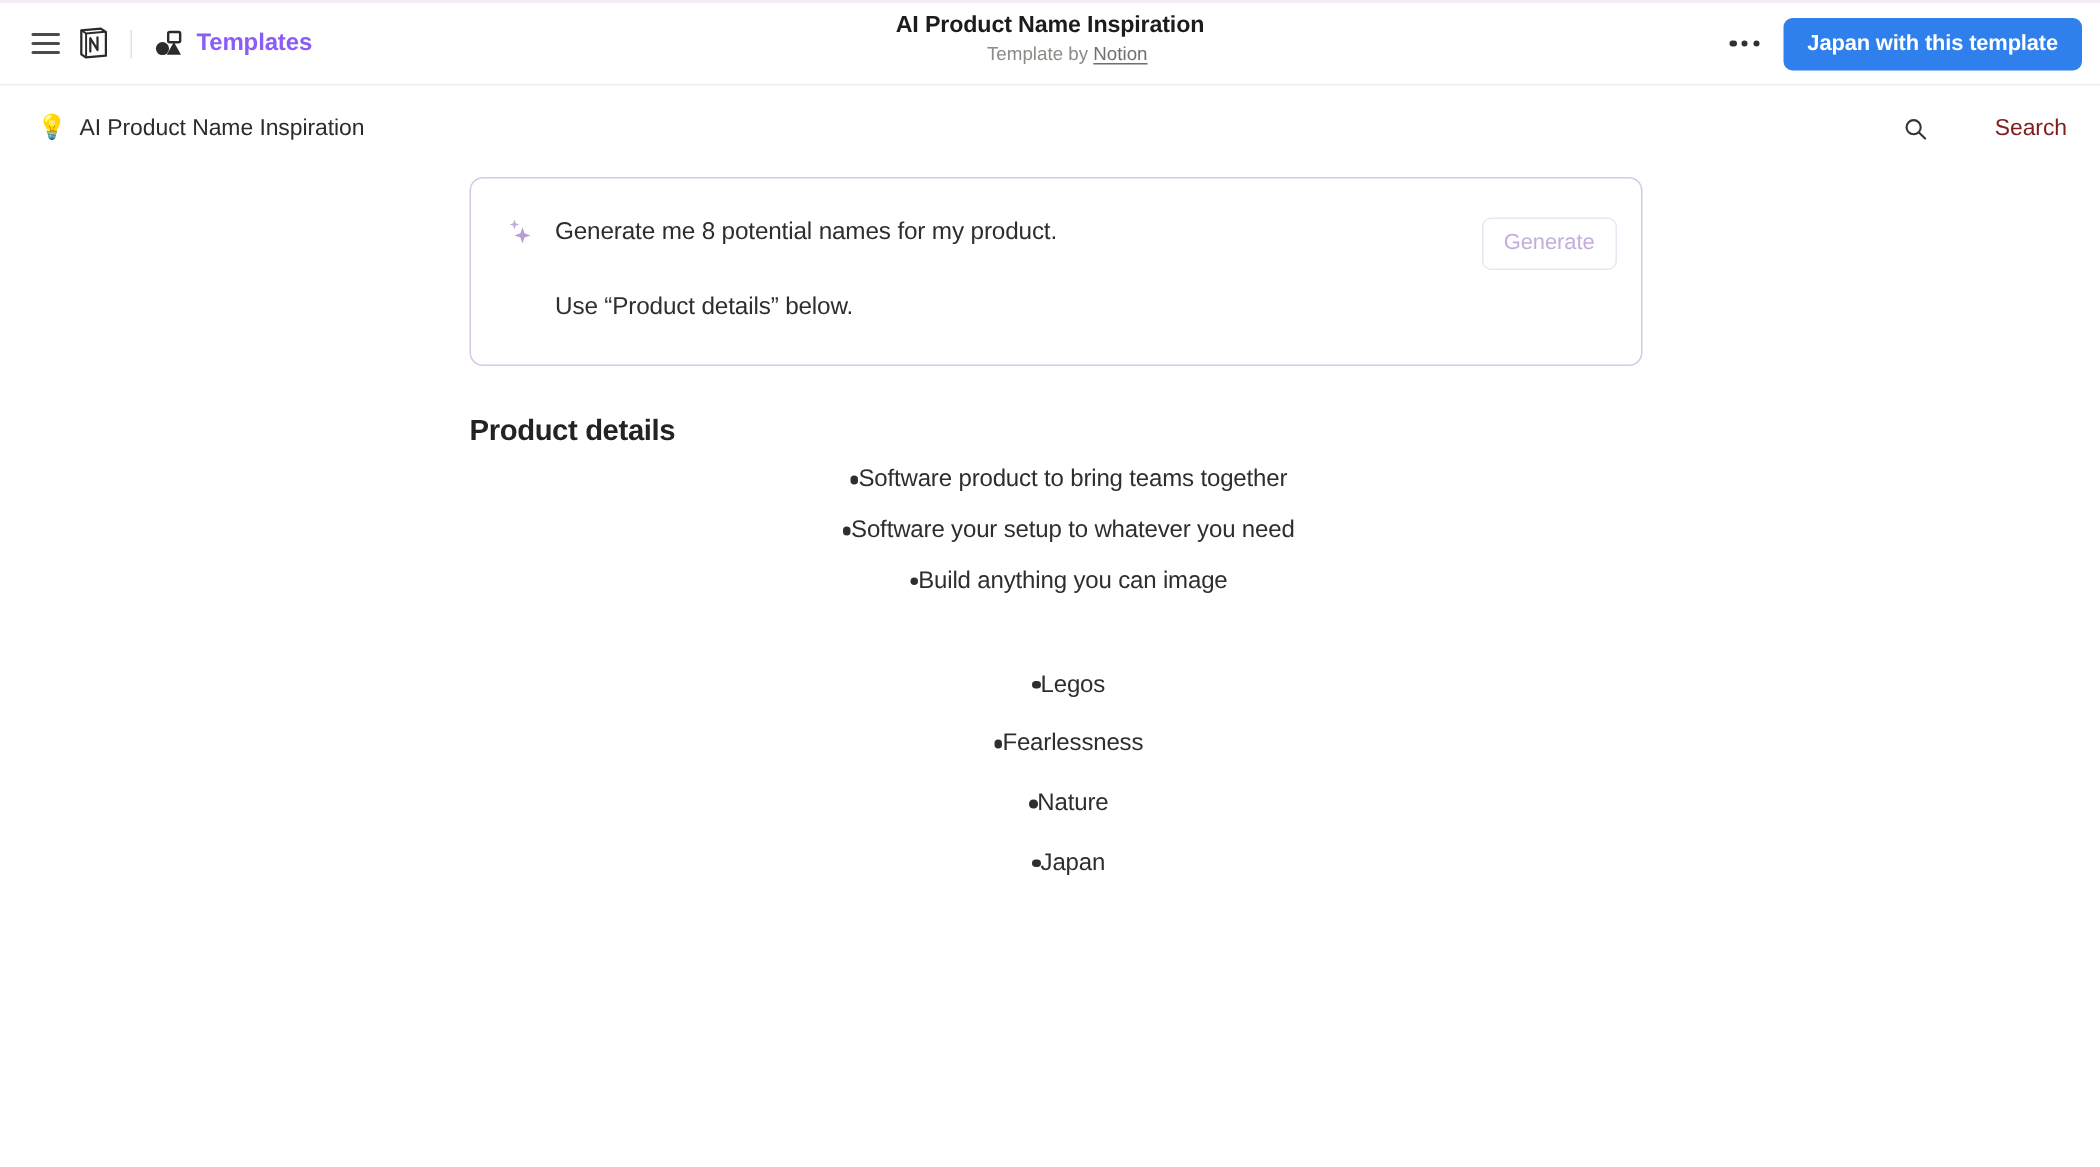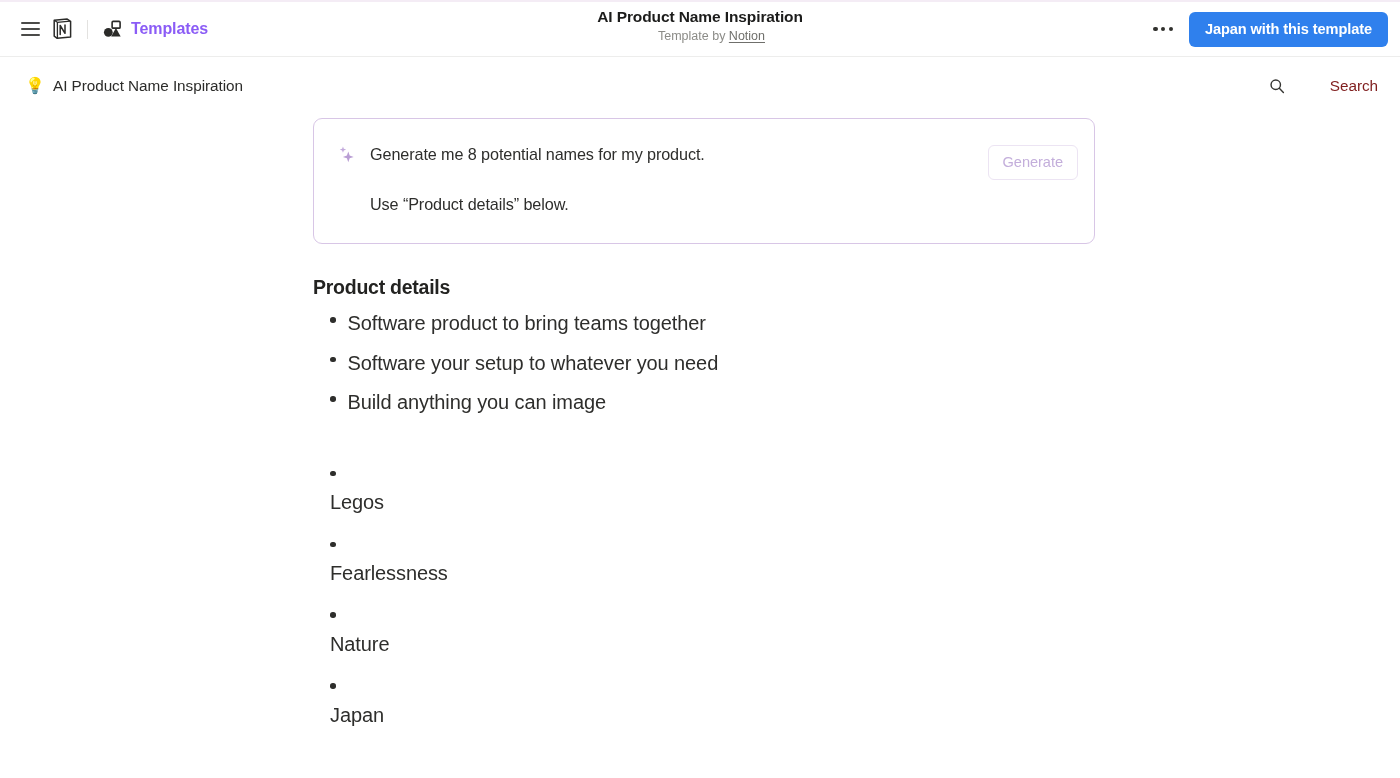--- a/index.html
+++ b/index.html
@@ -238,35 +238,35 @@
     font-size: 19.5px;
     font-weight: 700;
     color: #232321;
     letter-spacing: -0.25px;
     margin-bottom: 5px;
   }
   .bullets { list-style: none; }
   .bullet {
     display: flex;
     align-items: flex-start;
-    gap: 12px;
     padding: 5.5px 0 5.5px 17px;
-    font-size: 20px;
+    font-size: 16px;
     color: #2e2e2c;
     line-height: 1.42;
     letter-spacing: -0.1px;
+    justify-content: center;
   }
   .bullet .dot {
     flex: none;
     width: 5.5px; height: 5.5px;
     border-radius: 50%;
     background: #2e2e2c;
     margin-top: 8px;
   }
-  .section-inspiration .bullet { padding-top: 8.5px; padding-bottom: 8.5px; flex-direction: column; }
+  .section-inspiration .bullet { padding-top: 8.5px; padding-bottom: 8.5px; }
 </style>
 </head>
 <body>
 
 <div class="top-accent"></div>
 
 <div class="topbar">
   <div class="topbar-left">
 
     <div class="icon-btn">

